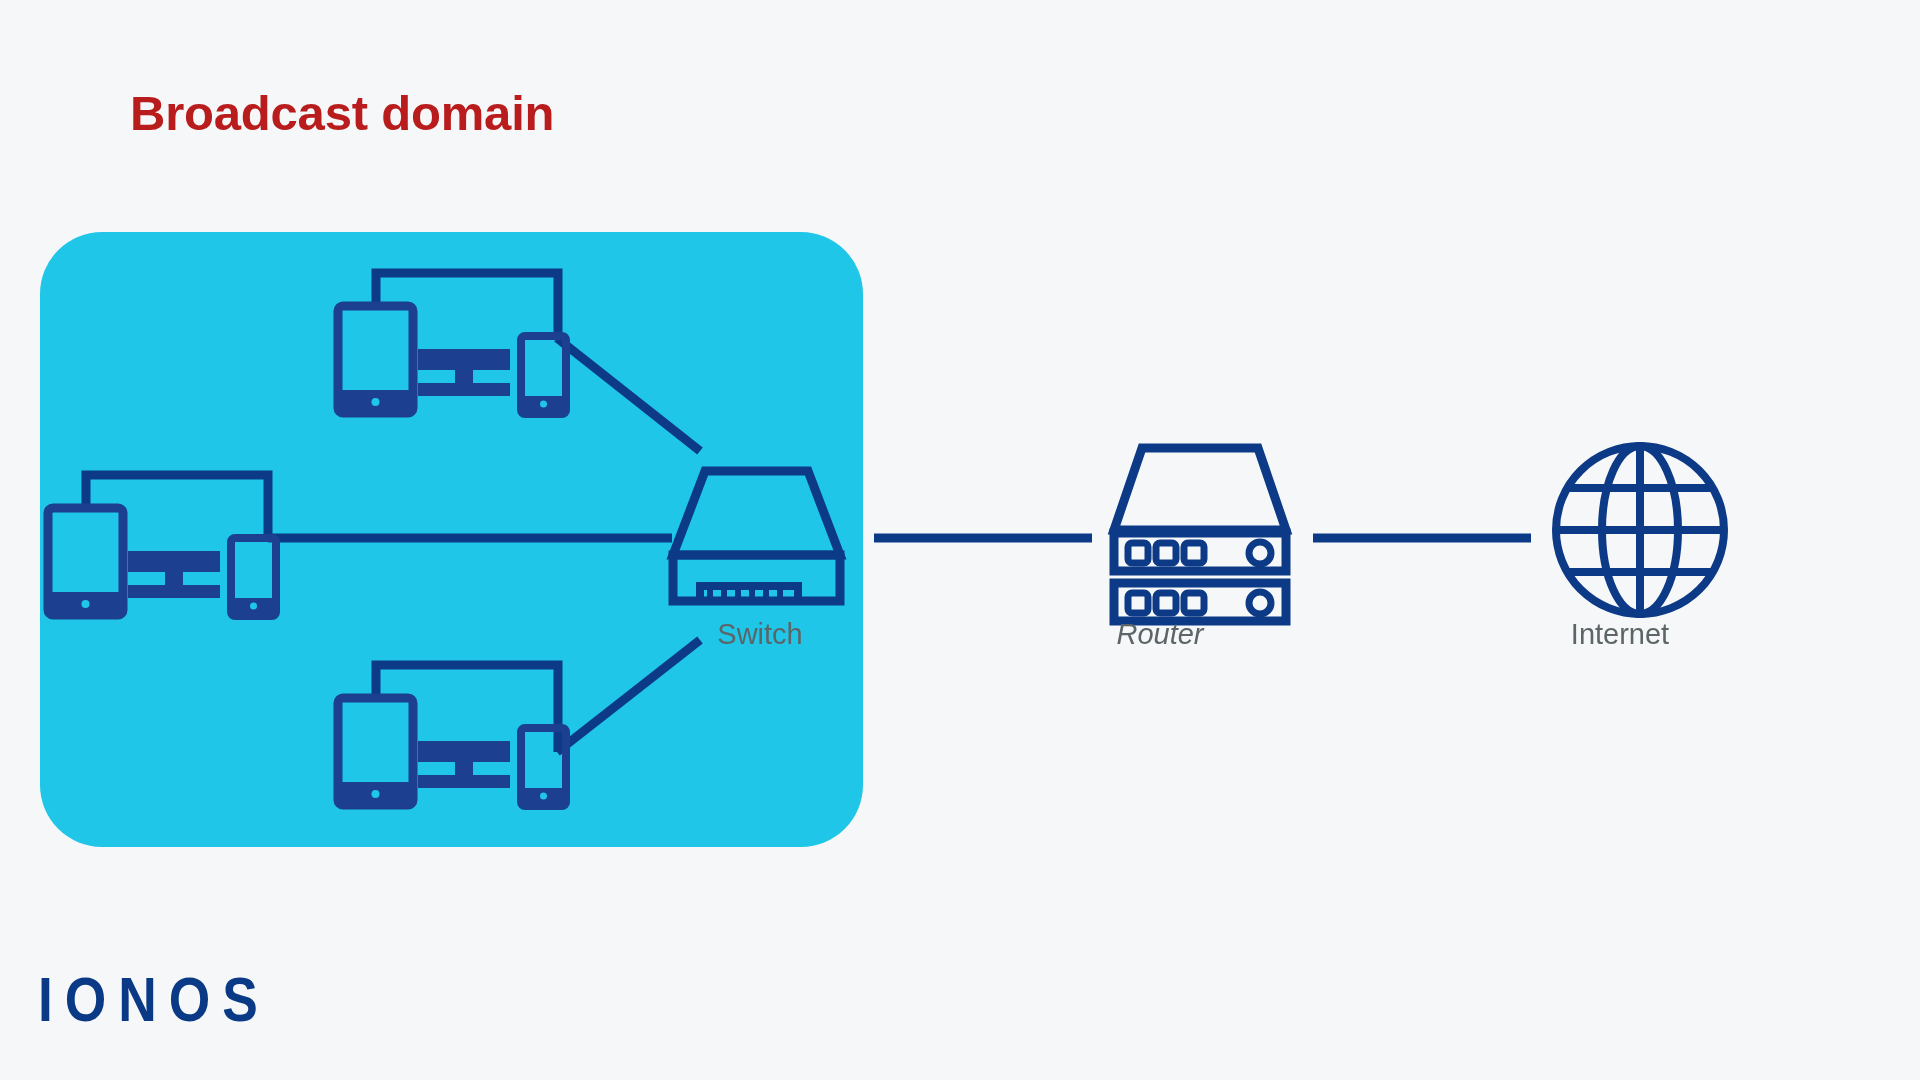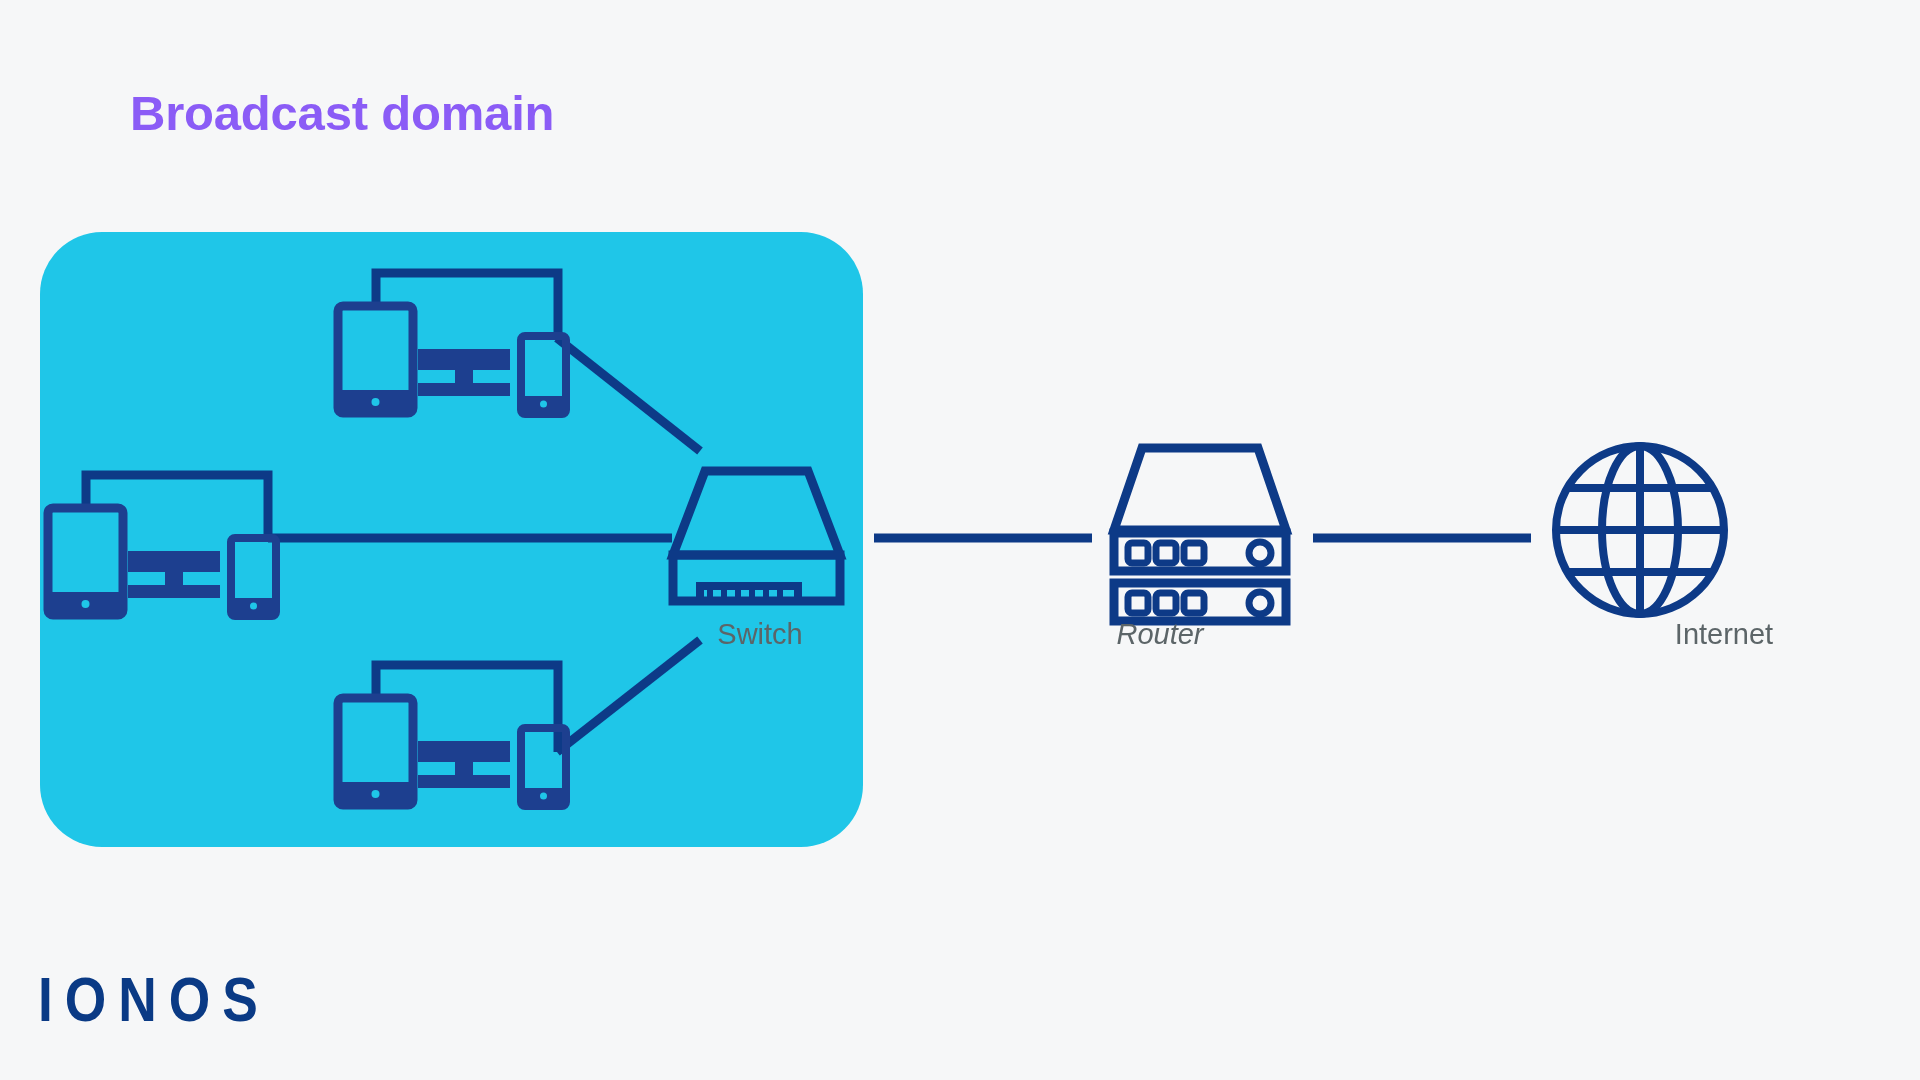--- a/index.html
+++ b/index.html
@@ -15,21 +15,21 @@
     background: #f6f7f8;
     overflow: hidden;
     font-family: "Liberation Sans", sans-serif;
   }
   #page-title {
     position: absolute;
     left: 130px;
     top: 85px;
     font-size: 49px;
     font-weight: bold;
-    color: #8b5cf6;
+    color: #b91c1c;
     letter-spacing: -0.2px;
     white-space: nowrap;
   }
   #diagram-canvas {
     position: absolute;
     left: 0;
     top: 0;
     width: 1920px;
     height: 1080px;
   }
@@ -169,17 +169,17 @@
       <ellipse cx="1640" cy="530" rx="38" ry="84"></ellipse>
       <line x1="1566" y1="488" x2="1714" y2="488"></line>
       <line x1="1556" y1="530" x2="1724" y2="530"></line>
       <line x1="1566" y1="572" x2="1714" y2="572"></line>
     </g>
 
   </svg>
 
   <div class="node-label" style="left:760px; top:618px;">Switch</div>
   <div class="node-label" style="left:1160px; top:618px;font-style:italic;">Router</div>
-  <div class="node-label" style="left:1724px; top:618px;">Internet</div>
+  <div class="node-label" style="left:1620px; top:618px;">Internet</div>
 
   <div id="ionos-logo">IONOS</div>
 
 </div>
 
 </body></html>

